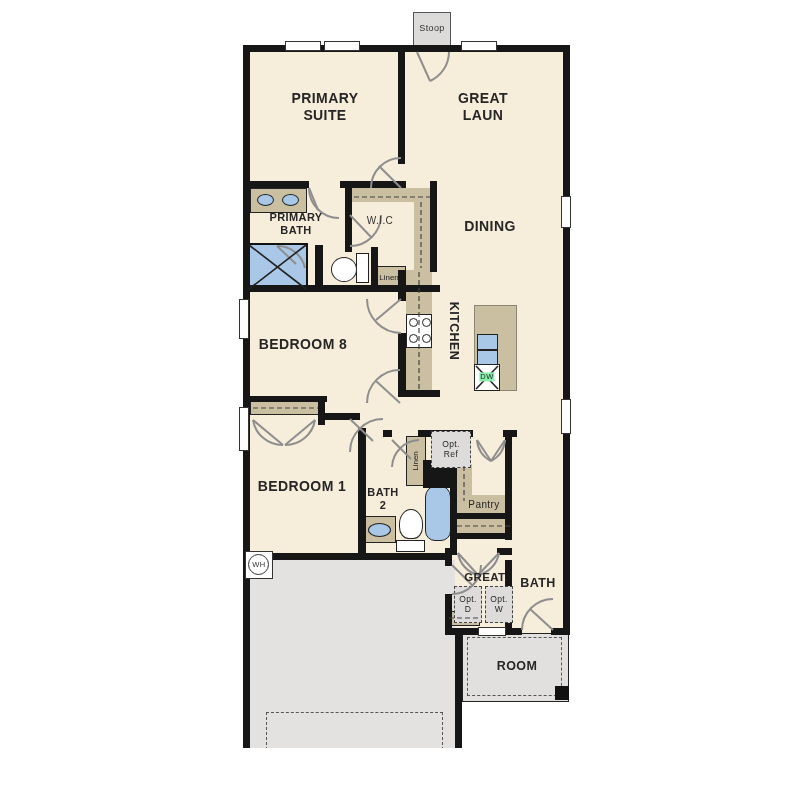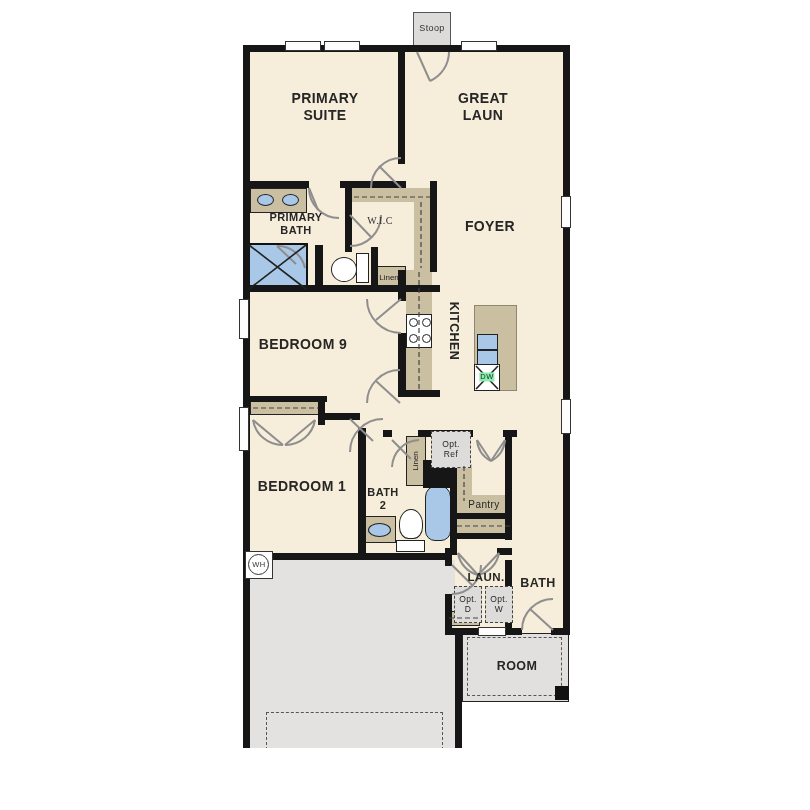--- a/index.html
+++ b/index.html
@@ -181,34 +181,34 @@
     <line class="dashline" x1="449" y1="618" x2="479" y2="618"></line>
   </svg>
 
   <div class="lbl sm" style="left:432px;top:28px;">Stoop</div>
   <div class="lbl big" style="left:325px;top:107px;">PRIMARY
 SUITE</div>
   <div class="lbl big" style="left:483px;top:107px;">GREAT
 LAUN</div>
   <div class="lbl med" style="left:296px;top:224px;">PRIMARY
 BATH</div>
-  <div class="lbl" style="left:380px;top:221px;font-size:10px;color:#333;font-family:Liberation Serif, serif;">W.I.C</div>
+  <div class="lbl" style="left:380px;top:221px;font-size:10px;color:#333;">W.I.C</div>
   <div class="lbl tiny" style="left:389px;top:278px;">Linen</div>
-  <div class="lbl big" style="left:490px;top:227px;">FOYER</div>
+  <div class="lbl big" style="left:490px;top:227px;">DINING</div>
   <div class="lbl vert" style="left:453px;top:331px;font-size:12.5px;font-weight:bold;">KITCHEN</div>
   <div class="lbl" style="left:487px;top:377px;font-size:7.5px;background:#86efac;padding:0 1px;">DW</div>
-  <div class="lbl big" style="left:303px;top:345px;">BEDROOM 9</div>
+  <div class="lbl big" style="left:303px;top:345px;">BEDROOM 8</div>
   <div class="lbl big" style="left:302px;top:487px;">BEDROOM 1</div>
   <div class="lbl med" style="left:383px;top:499px;">BATH
 2</div>
   <div class="lbl vertccw tiny" style="left:416px;top:461px;">Linen</div>
   <div class="lbl" style="left:451px;top:449px;font-size:8.5px;">Opt.
 Ref</div>
   <div class="lbl" style="left:484px;top:505px;font-size:10px;">Pantry</div>
-  <div class="lbl med" style="left:486px;top:577px;font-size:11.5px;">LAUN.</div>
+  <div class="lbl med" style="left:486px;top:577px;font-size:11.5px;">GREAT.</div>
   <div class="lbl" style="left:468px;top:604px;font-size:8.5px;">Opt.
 D</div>
   <div class="lbl" style="left:499px;top:604px;font-size:8.5px;">Opt.
 W</div>
   <div class="lbl" style="left:538px;top:584px;font-size:12.5px;font-weight:bold;">BATH</div>
   <div class="lbl" style="left:517px;top:667px;font-size:12.5px;font-weight:bold;">ROOM</div>
   <div class="lbl" style="left:259px;top:565px;font-size:7.5px;color:#333;">WH</div>
 
 </div>
 

